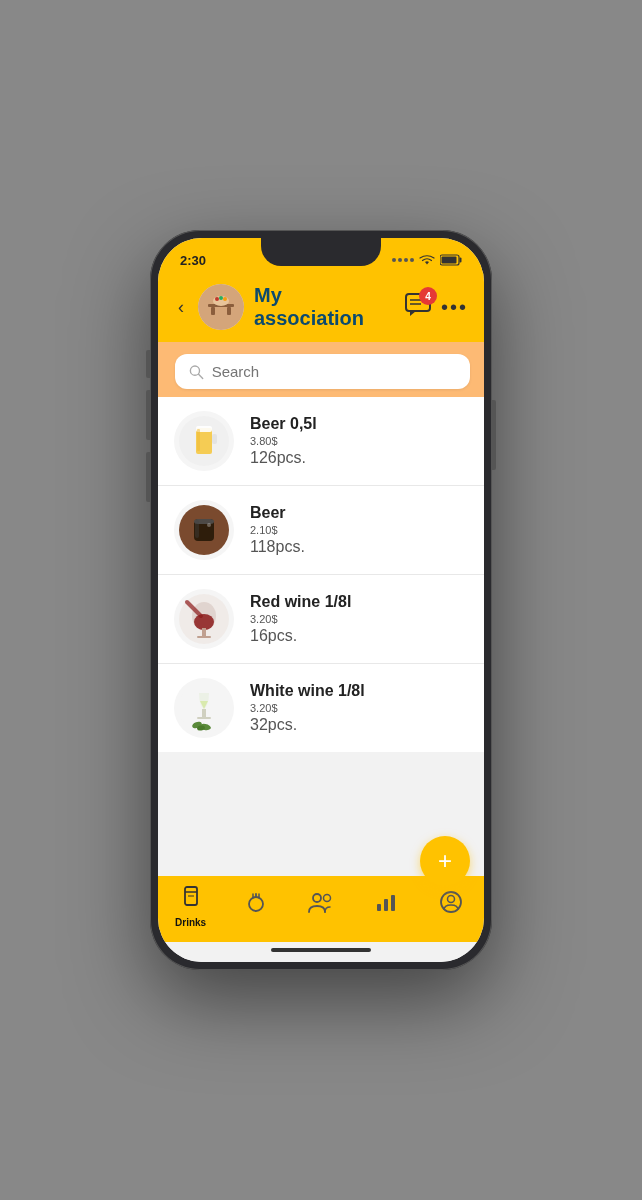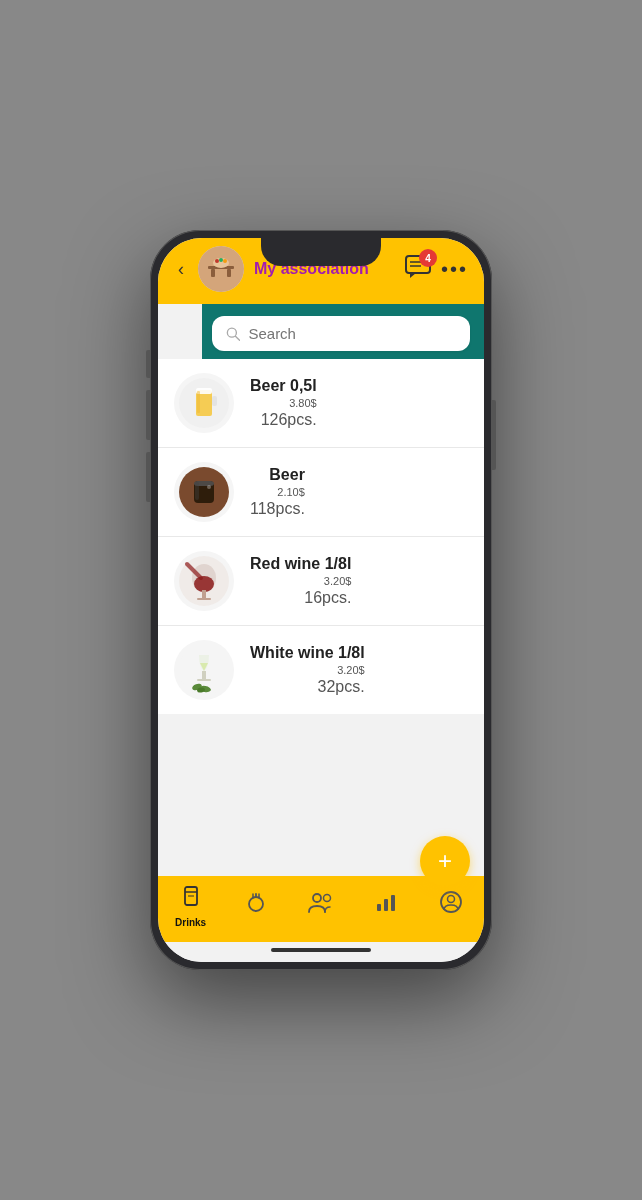--- a/index.html
+++ b/index.html
@@ -95,23 +95,23 @@
       overflow: hidden;
       background: #e0c8b0;
       flex-shrink: 0;
       display: flex;
       align-items: center;
       justify-content: center;
       font-size: 20px;
     }
     .header-title {
       flex: 1;
-      font-size: 16px;
+      font-size: 20px;
       font-weight: 700;
-      color: #a21caf;
+      color: #0c4a6e;
     }
     .header-actions {
       display: flex;
       align-items: center;
       gap: 10px;
     }
     .msg-btn {
       position: relative;
       cursor: pointer;
     }
@@ -141,23 +141,22 @@
     .content {
       flex: 1;
       background: #f2f2f2;
       display: flex;
       flex-direction: column;
       overflow: hidden;
     }
 
     
     .search-container {
-      background: #0f766e;
-      padding: 12px 14px 8px 10px;
-      margin-left: 44px;
+      background: #fdba74;
+      padding: 12px 14px 8px 17px;
     }
     .search-box {
       background: #fff;
       border-radius: 12px;
       display: flex;
       align-items: center;
       padding: 9px 14px;
       gap: 8px;
       box-shadow: 0 1px 3px rgba(0,0,0,0.08);
     }
@@ -168,21 +167,20 @@
       font-size: 15px;
       color: #aaa;
       width: 100%;
     }
 
     
     .list {
       flex: 1;
       background: #fff;
       overflow-y: auto;
-      text-align: right;
     }
     .list-item {
       display: flex;
       align-items: center;
       padding: 14px 16px;
       border-bottom: 1px solid #e8e8e8;
       cursor: pointer;
       background: #fff;
     }
     .list-item:last-child {
@@ -328,20 +326,43 @@
 
   <div class="side-btn-left"></div>
   <div class="side-btn-left2"></div>
   <div class="side-btn-left3"></div>
   <div class="side-btn-right"></div>
 
   <div class="phone-inner">
 
     <div class="notch"></div>
 
+    <div class="status-bar">
+      <span class="status-time">2:30</span>
+      <div class="status-icons">
+        <div class="status-dots">
+          <div class="status-dot"></div>
+          <div class="status-dot"></div>
+          <div class="status-dot"></div>
+          <div class="status-dot"></div>
+        </div>
+
+        <svg width="16" height="12" viewBox="0 0 16 12">
+          <path d="M8 10.5 L10 8 Q8 6.5 6 8 Z" fill="#333"></path>
+          <path d="M8 10.5 M3.5 6.5 Q8 3 12.5 6.5" stroke="#333" stroke-width="1.2" fill="none" stroke-linecap="round"></path>
+          <path d="M1 4 Q8 -0.5 15 4" stroke="#333" stroke-width="1.2" fill="none" stroke-linecap="round"></path>
+        </svg>
+
+        <svg width="22" height="12" viewBox="0 0 22 12">
+          <rect x="0" y="1" width="19" height="10" rx="2" ry="2" stroke="#333" stroke-width="1.2" fill="none"></rect>
+          <rect x="19.5" y="3.5" width="2" height="5" rx="1" fill="#333"></rect>
+          <rect x="1.5" y="2.5" width="15" height="7" rx="1" fill="#333"></rect>
+        </svg>
+      </div>
+    </div>
 
     <div class="header">
       <span class="back-btn">‹</span>
       <div class="avatar">
 
         <svg width="46" height="46" viewBox="0 0 46 46">
           <circle cx="23" cy="23" r="23" fill="#d4a57a"></circle>
 
           <rect x="10" y="20" width="26" height="3" fill="#8B5E3C" rx="1"></rect>
           <rect x="13" y="23" width="4" height="8" fill="#8B5E3C" rx="1"></rect>

